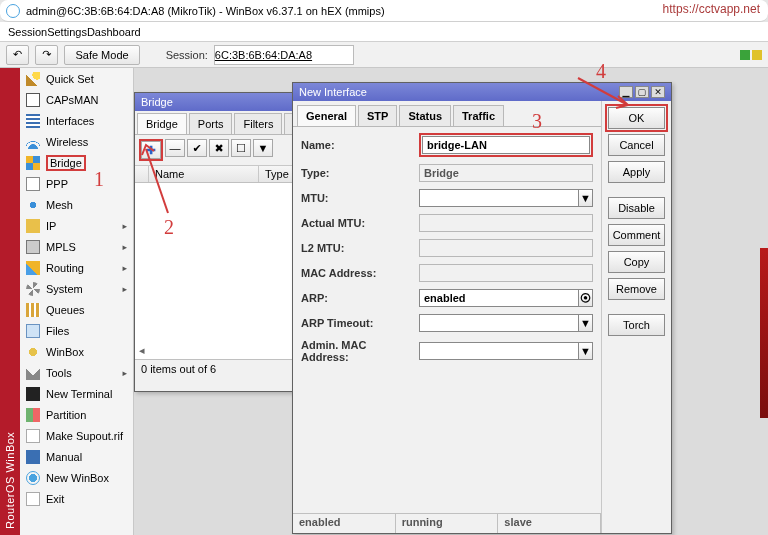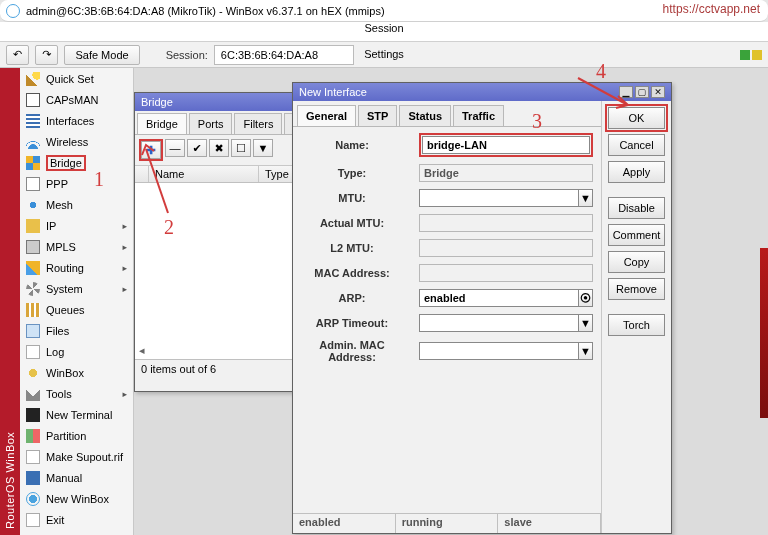--- a/index.html
+++ b/index.html
@@ -1,25 +1,25 @@
 <!DOCTYPE html>
 <html><head>
 <meta charset="utf-8">
 <style>
   * { box-sizing: border-box; font-family: "Segoe UI", Tahoma, sans-serif; font-size: 11px; }
   body { margin: 0; width: 768px; height: 535px; background: #e5e5e5; overflow: hidden; position: relative; }
   .titlebar { height: 22px; background: #fff; border-bottom: 1px solid #d0d0d0; display: flex; align-items: center; padding: 0 6px; gap: 6px; border-radius: 8px; }
   .titlebar .ic { width: 14px; height: 14px; border: 1.5px solid #4aa3df; border-radius: 50%; }
   .watermark { position: absolute; right: 8px; top: 2px; color: #aa3a3a; font-size: 12px; }
-  .menubar { height: 20px; background: #fff; display: flex; align-items: center; gap: 14px; padding: 0 8px; border-bottom: 1px solid #d0d0d0; flex-direction: column; }
+  .menubar { height: 20px; background: #fff; display: flex; align-items: center; padding: 0 8px; border-bottom: 1px solid #d0d0d0; }
   .toolbar { height: 26px; background: #f1f1f1; border-bottom: 1px solid #c8c8c8; display: flex; align-items: center; padding: 0 6px; gap: 6px; }
   .tbtn { border: 1px solid #b6b6b6; background: linear-gradient(#fdfdfd,#e8e8e8); padding: 2px 6px; height: 20px; display:flex; align-items:center; border-radius:2px; cursor:pointer; }
   .tsafe { padding: 2px 10px; }
   .sesslabel { margin-left: 20px; color:#333; }
-  .sessval { border:1px solid #bbb; background:#fff; padding:1px 6px; height:20px; display:flex; align-items:center; min-width:140px; }
+  .sessval { border:1px solid #bbb; background:#fff; padding:1px 0; height:20px; display:flex; align-items:center; min-width:140px;text-decoration:underline; }
   .toolbar .rpad { margin-left:auto; display:flex; gap:2px; }
   .dot { width:10px; height:10px; }
   .dot.g { background:#3aa33a; }
   .dot.y { background:#e0c22a; }
   .workspace { position: absolute; top: 68px; left: 0; right: 0; bottom: 0; display: flex; }
   .vtab { width: 20px; background: #b41b2a; color: #fff; writing-mode: vertical-rl; transform: rotate(180deg); display:flex; align-items:center; justify-content:flex-start; padding:6px 0; font-size:11px; letter-spacing:0.5px; }
   .sidebar { width: 114px; background: #f4f4f4; border-right: 1px solid #c8c8c8; overflow:hidden; }
   .navitem { display:flex; align-items:center; gap:6px; padding: 3px 6px; height:21px; cursor:pointer; }
   .navitem .nic { width:14px; height:14px; flex:none; }
   .bridge-hl { display:inline-block; border:2px solid #d23c3c; padding:0 2px; }
@@ -43,21 +43,21 @@
   .gridbody { height: 176px; background:#fff; position:relative; }
   .status { border-top:1px solid #c0c0c0; padding:3px 6px; background:#f1f1f1; }
 
   
   .newifwin { left: 158px; top: 14px; width: 380px; height: 452px; }
   .ni-body { display:flex; height: calc(100% - 18px); }
   .ni-left { flex:1; display:flex; flex-direction:column;font-weight:bold; }
   .ni-left .tabs2 { display:flex; padding:2px 2px 0 2px; background:#f1f1f1; border-bottom:1px solid #b8b8b8; }
   .ni-left .form { padding:6px 8px; flex:1; overflow:auto; }
   .frow { display:flex; align-items:center; margin-bottom:7px; }
-  .frow .flab { width:118px; text-align:center; padding-right:16px; color:#333; }
+  .frow .flab { width:118px; text-align:left; padding-right:16px; color:#333; }
   .frow .finp { flex:1; height:18px; border:1px solid #888; background:#fff; padding:0 4px; display:flex; align-items:center; }
   .frow .fro  { flex:1; height:18px; border:1px solid #b8b8b8; background:#f1f1f1; padding:0 4px; color:#555; display:flex; align-items:center; }
   .frow .fdd  { width:14px; height:18px; border:1px solid #888; border-left:none; background:linear-gradient(#fff,#e6e6e6); display:flex; align-items:center; justify-content:center; cursor:pointer; }
   .name-hl { border:2px solid #d23c3c; padding:1px; }
   .ni-right { width:70px; padding:6px 6px; border-left:1px solid #c8c8c8; display:flex; flex-direction:column; gap:5px; }
   .abtn { height:22px; border:1px solid #8a8a8a; background:linear-gradient(#fdfdfd,#e4e4e4); display:flex; align-items:center; justify-content:center; cursor:pointer; }
   .ok-hl { outline:2px solid #d23c3c; outline-offset:1px; }
   .ni-status { display:flex; border-top:1px solid #c0c0c0; height:20px; }
   .ni-status div { flex:1; border-right:1px solid #c0c0c0; padding:2px 6px; color:#555; }
 
@@ -172,24 +172,20 @@
       </div>
       <div class="navitem">
         <span class="nic i-q"></span>
         <span>Queues</span>
       </div>
       <div class="navitem">
         <span class="nic i-files"></span>
         <span>Files</span>
       </div>
       <div class="navitem">
-        <span class="nic i-log"></span>
-        <span>Log</span>
-      </div>
-      <div class="navitem">
         <span class="nic i-rad"></span>
         <span>WinBox</span>
       </div>
       <div class="navitem">
         <span class="nic i-tools"></span>
         <span>Tools</span>
         <span class="chev">▸</span>
       </div>
       <div class="navitem">
         <span class="nic i-term"></span>

